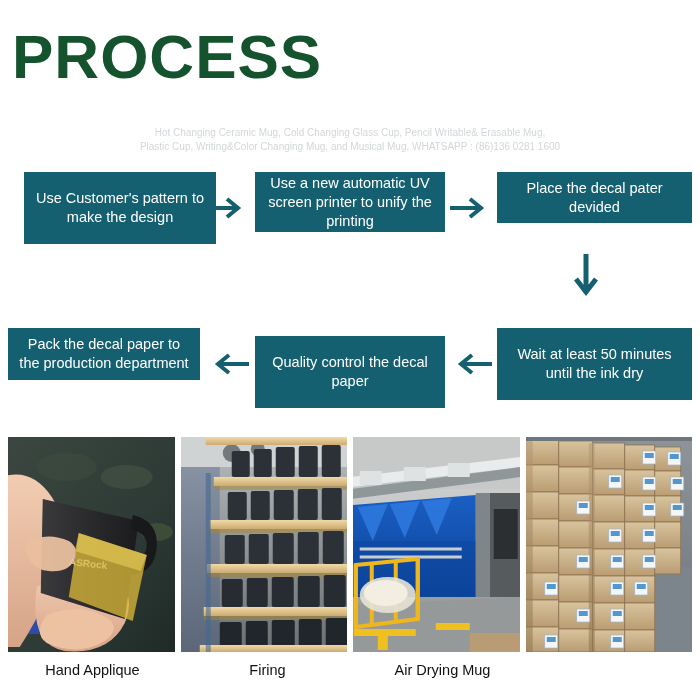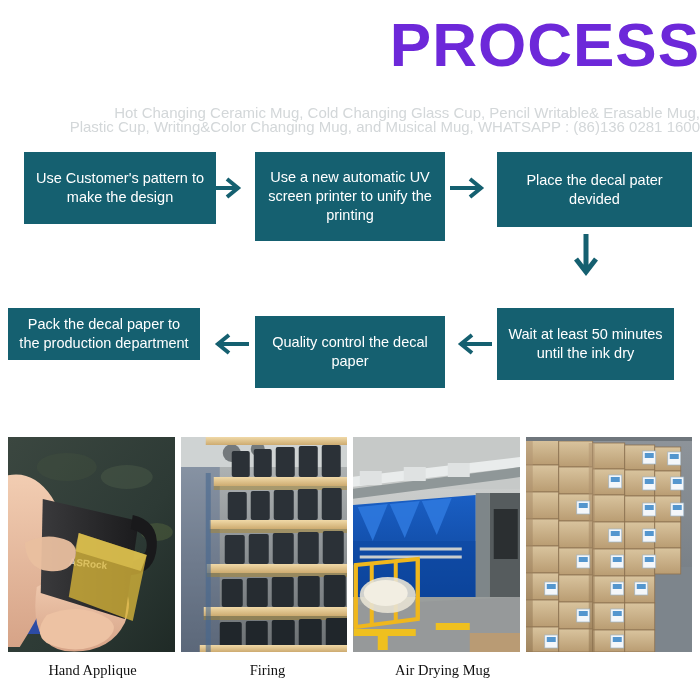--- a/index.html
+++ b/index.html
@@ -19,32 +19,32 @@
   .header {
     width: 700px;
     padding-top: 6px;
     text-align: center;
   }
   .page-title {
     font-family: "Liberation Sans", sans-serif;
     font-size: 62px;
     font-weight: bold;
     letter-spacing: 1px;
-    color: #6d28d9;
+    color: #14532d;
     line-height: 1.0;
-    margin: 0;
+    margin: 12px;
     padding: 8px 0 0 0;
-    text-align: right;
+    text-align: left;
   }
   .contact-block {
-    margin-top: 30px;
+    margin-top: 38px;
     color: #d3d7d9;
-    font-size: 15px;
+    font-size: 10px;
     line-height: 13.5px;
-    text-align: right;
+    text-align: center;
     font-family: "Liberation Sans", sans-serif;
   }
   .contact-line { display: block; white-space: nowrap; }
   .contact-gap { display: inline-block; width: 18px; }
 
   
   .flow {
     position: relative;
     width: 700px;
     height: 260px;
@@ -61,26 +61,26 @@
     font-size: 14.5px;
     line-height: 19px;
     padding: 6px 8px;
     box-sizing: border-box;
     font-family: "Liberation Sans", sans-serif;
   }
   .step-box span { display: block; }
 
   
   #box1 { left: 24px;   top: 7px;  width: 192px; height: 72px; }
-  #box2 { left: 255px; top: 7px;  width: 190px; height: 89px; }
-  #box3 { left: 497px; top: 7px;  width: 195px; height: 75px; }
+  #box2 { left: 255px; top: 7px;  width: 190px; height: 60px; }
+  #box3 { left: 497px; top: 7px;  width: 195px; height: 51px; }
   
   #box4 { left: 8px;   top: 163px; width: 192px; height: 52px; }
   #box5 { left: 255px; top: 171px; width: 190px; height: 72px; }
-  #box6 { left: 497px; top: 163px; width: 177px; height: 72px; }
+  #box6 { left: 497px; top: 163px; width: 195px; height: 72px; }
 
   .arrow {
     position: absolute;
     color: #156070;
     display: flex;
     align-items: center;
     justify-content: center;
   }
   .arrow svg { display: block; }
   #arrow1 { left: 203px; top: 28px;  width: 50px; height: 30px; }
@@ -118,21 +118,21 @@
     display: flex;
     padding: 0 8px;
     box-sizing: border-box;
     gap: 6px;
   }
   .caption {
     width: 169px;
     text-align: center;
     font-size: 14.5px;
     color: #111111;
-    font-family: Liberation Serif, serif;
+    font-family: Liberation Sans, sans-serif;
     padding-top: 7px;
   }
 </style>
 </head>
 <body>
 
 <div class="header">
   <div class="page-title">PROCESS</div>
 
   <div class="contact-block">

